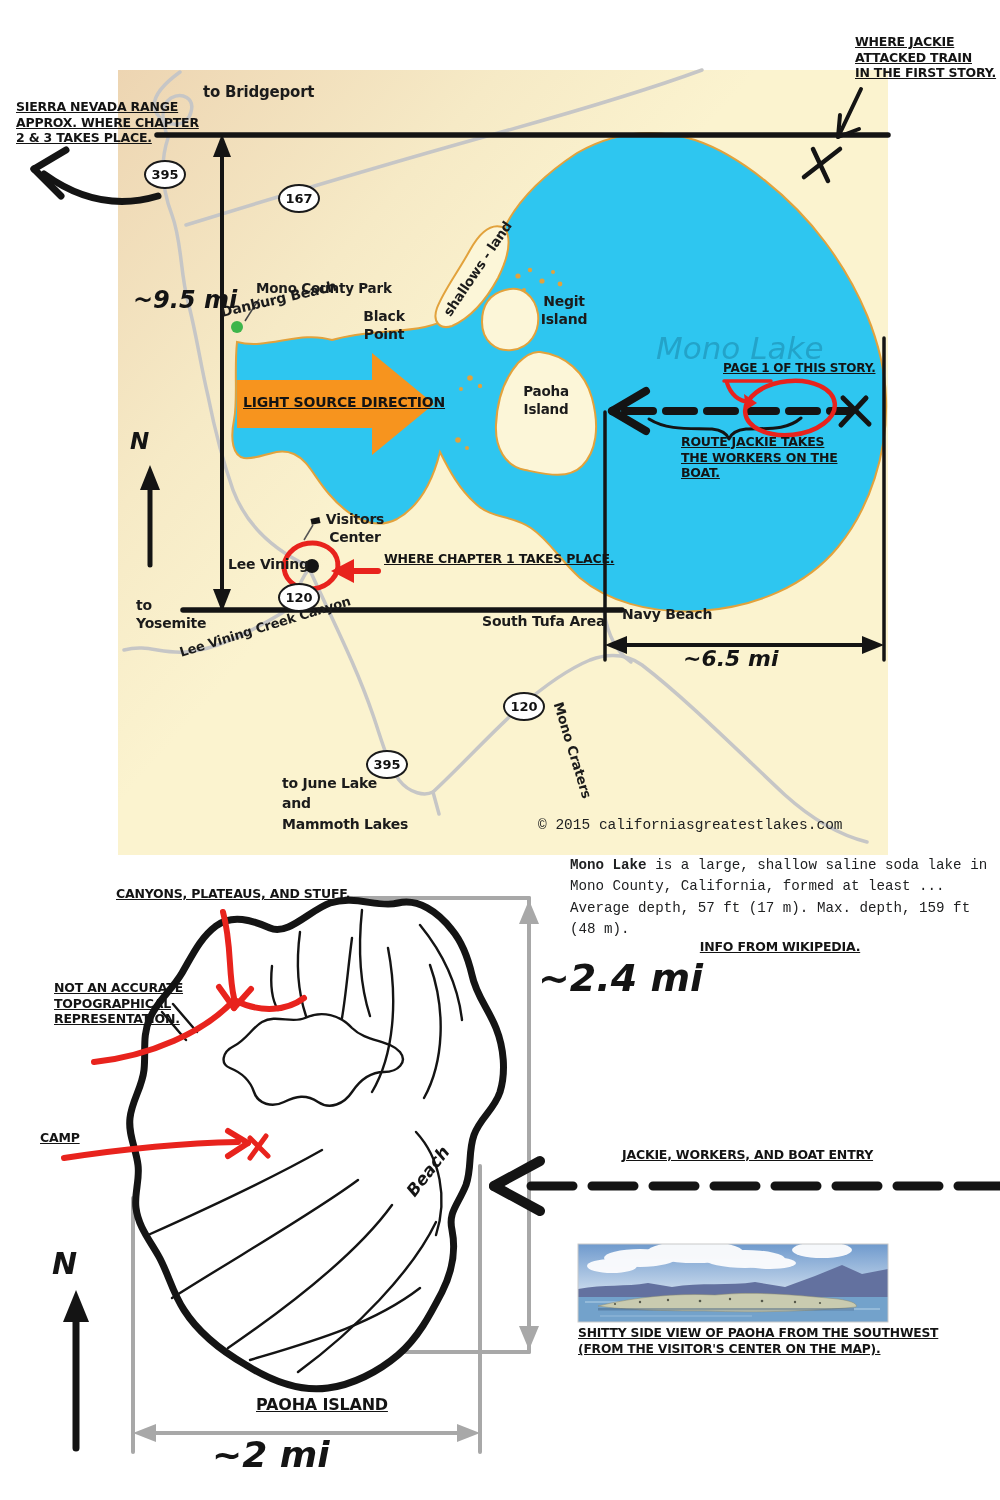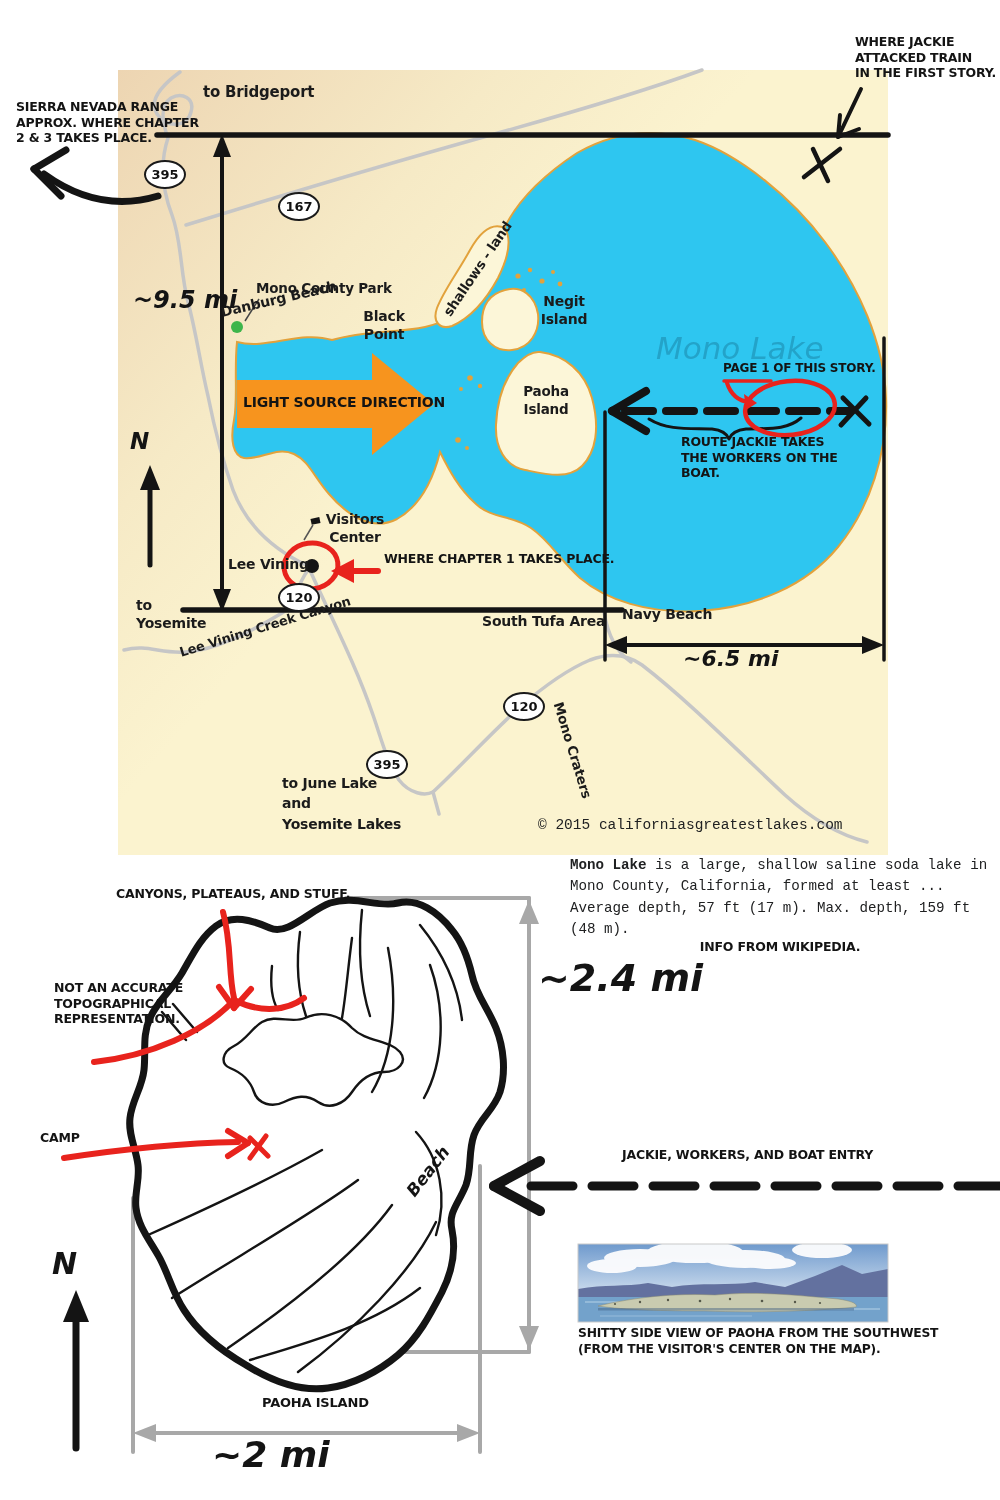--- a/index.html
+++ b/index.html
@@ -1,21 +1,21 @@
 <!DOCTYPE html>
 <html style="--c-lake: #2EC6F0; --c-map-bg: #FBF3CF; --c-map-bg-nw: #EDD5B2; --c-island: #FCF6D8; --c-shoreline: #E2A23C; --c-road: #C6C6C6; --c-annotation-red: #E8231D; --c-light-arrow-orange: #F7941E; --c-measure-gray: #A8A8A8; --c-lake-label-teal: #23A3C9;"><head>
 <meta charset="utf-8">
 <style>
   html,body{margin:0;padding:0;background:#fff;}
   #canvas{position:relative;width:1000px;height:1500px;background:#fff;overflow:hidden;
           font-family:"DejaVu Sans",sans-serif;}
   svg{position:absolute;left:0;top:0;}
   .t{position:absolute;color:#1b1b1b;white-space:nowrap;}
   .comic{font-weight:700;font-size:14px;line-height:1.32;letter-spacing:-0.2px;}
-  .hand{font-weight:700;font-size:12.5px;line-height:1.25;letter-spacing:-0.2px;color:#141414;}
+  .hand{font-weight:700;font-size:12.5px;line-height:1.25;letter-spacing:-0.2px;color:#141414;text-decoration:underline;}
   .num{font-weight:700;font-style:italic;color:#141414;}
   .wiki{font-family:Liberation Mono, monospace;color:#202122;}
   .monolake{font-style:italic;font-weight:400;font-size:31px;color:var(--c-lake-label-teal,#23A3C9);}
   .ctr{text-align:center;}
   .shield{position:absolute;width:38px;height:25px;border:2px solid #1a1a1a;border-radius:50%;
           background:#fff;display:flex;align-items:center;justify-content:center;
           font-weight:700;font-size:13px;color:#111;}
   .lake{fill:var(--c-lake,#2EC6F0);stroke:var(--c-shoreline,#E2A23C);stroke-width:2;}
   .isl{fill:var(--c-island,#FCF6D8);stroke:var(--c-shoreline,#E2A23C);stroke-width:2;}
   .islet{fill:var(--c-shoreline,#E2A23C);stroke:none;}
@@ -274,26 +274,26 @@
   <div>to</div>
   <div>Yosemite</div>
 </div>
 <div class="t comic" style="left:482px;top:612px">South Tufa Area</div>
 <div class="t comic" style="left:622px;top:605px">Navy Beach</div>
 <div class="t comic" style="left:180px;top:644px;font-size:13px;transform:rotate(-17deg);transform-origin:0 50%">Lee Vining Creek Canyon</div>
 <div class="t comic" style="left:566px;top:700px;font-size:13.5px;transform:rotate(73deg);transform-origin:0 0">Mono Craters</div>
 <div class="t comic" style="left:282px;top:773px;line-height:1.45">
   <div>to June Lake</div>
   <div>and</div>
-  <div>Yosemite Lakes</div>
+  <div>Mammoth Lakes</div>
 </div>
 <div class="t wiki" style="left:538px;top:817px;font-size:14.5px">© 2015 californiasgreatestlakes.com</div>
 
 <div class="shield" style="left:144px;top:160px">395</div>
-<div class="shield" style="left:278px;top:192px">167</div>
+<div class="shield" style="left:278px;top:184px">167</div>
 <div class="shield" style="left:278px;top:583px">120</div>
 <div class="shield" style="left:503px;top:692px">120</div>
 <div class="shield" style="left:366px;top:750px">395</div>
 
 <div class="t hand" style="left:16px;top:99px">
   <div>SIERRA NEVADA RANGE</div>
   <div>APPROX. WHERE CHAPTER</div>
   <div>2 &amp; 3 TAKES PLACE.</div>
 </div>
 <div class="t hand" style="left:855px;top:34px">
@@ -321,21 +321,21 @@
 <div class="t hand" style="left:116px;top:886px">CANYONS, PLATEAUS, AND STUFF.</div>
 <div class="t hand" style="left:54px;top:980px">
   <div>NOT AN ACCURATE</div>
   <div>TOPOGRAPHICAL</div>
   <div>REPRESENTATION.</div>
 </div>
 <div class="t hand" style="left:40px;top:1130px">CAMP</div>
 <div class="t num" style="left:410px;top:1184px;font-size:17px;transform:rotate(-52deg);transform-origin:0 50%">Beach</div>
 <div class="t num" style="left:538px;top:956px;font-size:38px">~2.4 mi</div>
 <div class="t hand" style="left:622px;top:1147px">JACKIE, WORKERS, AND BOAT ENTRY</div>
-<div class="t hand" style="left:262px;top:1395px;font-size:13px">PAOHA ISLAND</div>
+<div class="t hand" style="left:256px;top:1395px;font-size:16px">PAOHA ISLAND</div>
 <div class="t num" style="left:212px;top:1434px;font-size:36px">~2 mi</div>
 <div class="t num" style="left:52px;top:1246px;font-size:30px">N</div>
 
 <div class="t hand" style="left:578px;top:1326px;font-size:12.3px;line-height:1.3">
   <div>SHITTY SIDE VIEW OF PAOHA FROM THE SOUTHWEST</div>
   <div>(FROM THE VISITOR'S CENTER ON THE MAP).</div>
 </div>
 
 </div>
 

